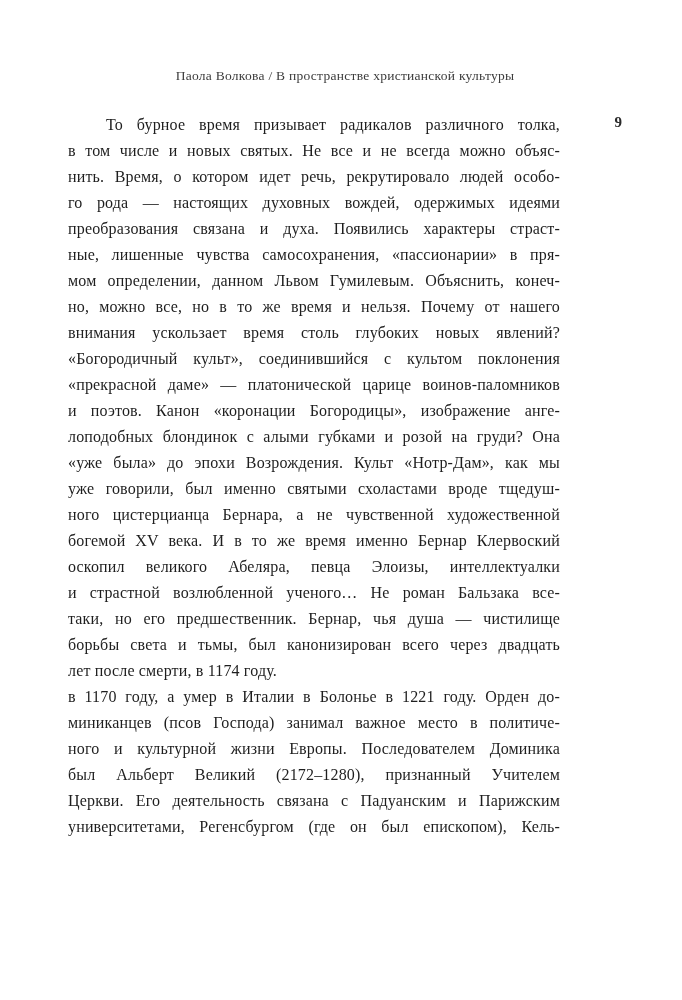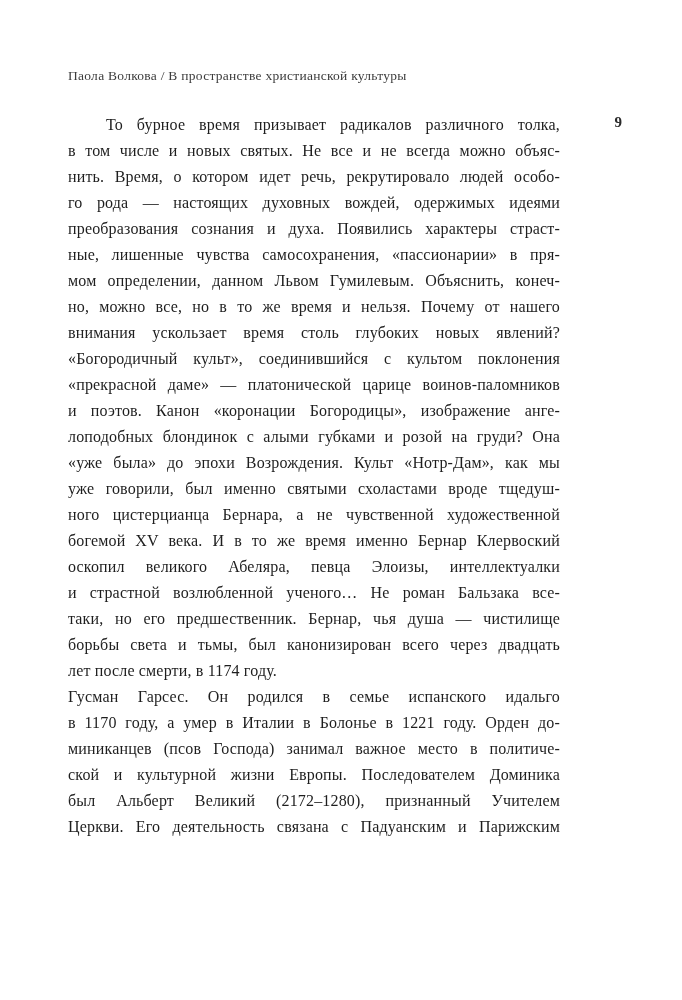--- a/index.html
+++ b/index.html
@@ -14,21 +14,21 @@
     background: #ffffff;
     font-family: "Liberation Serif", "DejaVu Serif", serif;
     color: #1e1e1e;
     overflow: hidden;
   }
   .running-header {
     position: absolute;
     top: 68px;
     left: 68px;
     width: 554px;
-    text-align: left;
+    text-align: center;
     font-size: 13.5px;
     letter-spacing: 0.02em;
     color: #3c3c3c;
   }
   .page-number {
     position: absolute;
     top: 114px;
     left: 68px;
     width: 554px;
     text-align: right;
@@ -64,41 +64,41 @@
 
 <div class="page">
   <div class="running-header">Паола Волкова / В пространстве христианской культуры</div>
   <div class="page-number">9</div>
   <div class="body-text">
       <div class="paragraph">
         <div class="line indent">То бурное время призывает радикалов различного толка,</div>
         <div class="line">в том числе и новых святых. Не все и не всегда можно объяс-</div>
         <div class="line">нить. Время, о котором идет речь, рекрутировало людей особо-</div>
         <div class="line">го рода — настоящих духовных вождей, одержимых идеями</div>
-        <div class="line">преобразования сознания и духа. Появились характеры страст-</div>
+        <div class="line">преобразования связана и духа. Появились характеры страст-</div>
         <div class="line">ные, лишенные чувства самосохранения, «пассионарии» в пря-</div>
         <div class="line">мом определении, данном Львом Гумилевым. Объяснить, конеч-</div>
         <div class="line">но, можно все, но в то же время и нельзя. Почему от нашего</div>
         <div class="line">внимания ускользает время столь глубоких новых явлений?</div>
         <div class="line">«Богородичный культ», соединившийся с культом поклонения</div>
         <div class="line">«прекрасной даме» — платонической царице воинов-паломников</div>
         <div class="line">и поэтов. Канон «коронации Богородицы», изображение анге-</div>
         <div class="line">лоподобных блондинок с алыми губками и розой на груди? Она</div>
         <div class="line">«уже была» до эпохи Возрождения. Культ «Нотр-Дам», как мы</div>
         <div class="line">уже говорили, был именно святыми схоластами вроде тщедуш-</div>
         <div class="line">ного цистерцианца Бернара, а не чувственной художественной</div>
         <div class="line">богемой XV века. И в то же время именно Бернар Клервоский</div>
         <div class="line">оскопил великого Абеляра, певца Элоизы, интеллектуалки</div>
         <div class="line">и страстной возлюбленной ученого… Не роман Бальзака все-</div>
         <div class="line">таки, но его предшественник. Бернар, чья душа — чистилище</div>
         <div class="line">борьбы света и тьмы, был канонизирован всего через двадцать</div>
         <div class="line lastline">лет после смерти, в 1174 году.</div>
       </div>
       <div class="paragraph">
-        <div class="line">Гусман Гарсес. Он родился в семье испанского идальго</div>
         <div class="line">в 1170 году, а умер в Италии в Болонье в 1221 году. Орден до-</div>
         <div class="line">миниканцев (псов Господа) занимал важное место в политиче-</div>
-        <div class="line">ской и культурной жизни Европы. Последователем Доминика</div>
+        <div class="line">ного и культурной жизни Европы. Последователем Доминика</div>
         <div class="line">был Альберт Великий (2172–1280), признанный Учителем</div>
         <div class="line">Церкви. Его деятельность связана с Падуанским и Парижским</div>
+        <div class="line">университетами, Регенсбургом (где он был епископом), Кель-</div>
       </div>
     </div>
 </div>
 
 </body></html>

